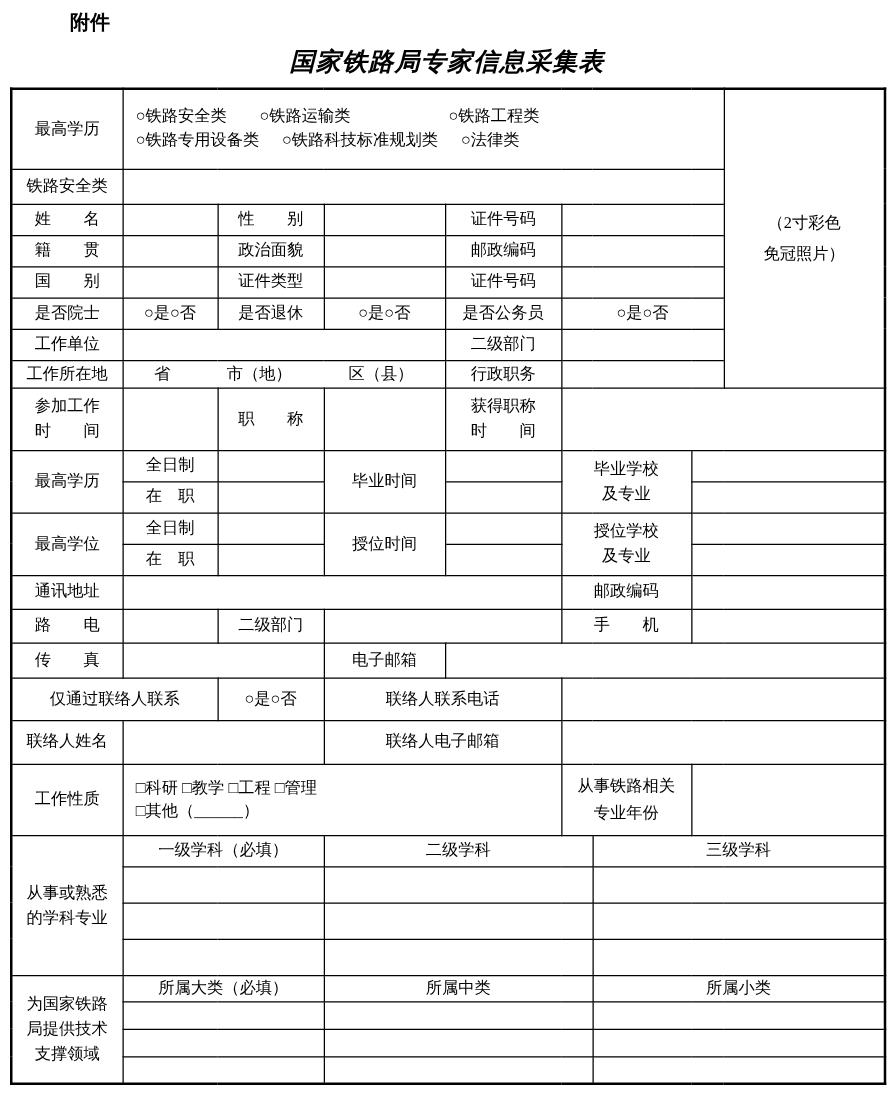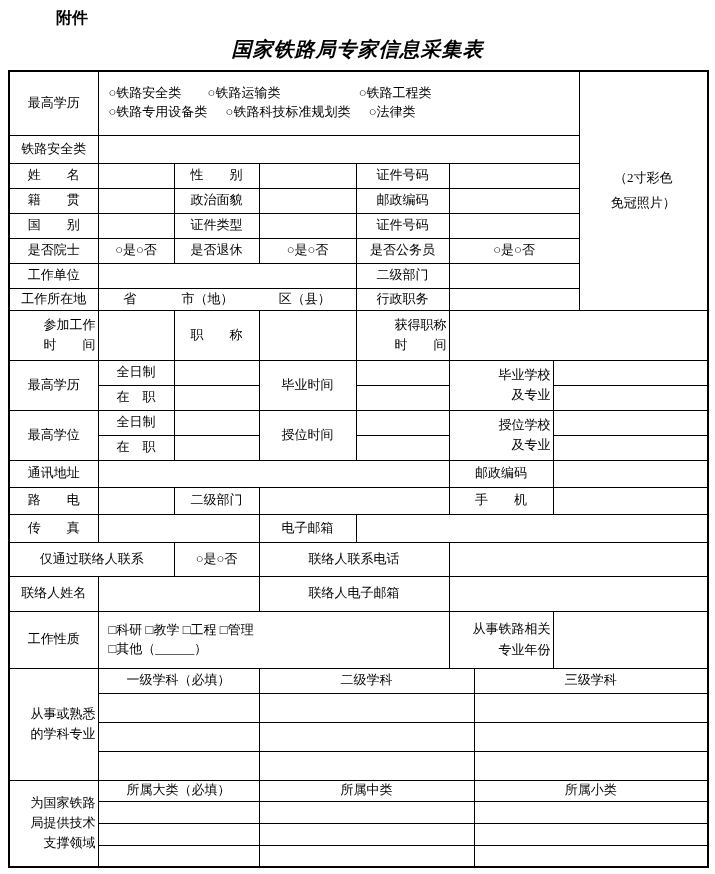--- a/index.html
+++ b/index.html
@@ -26,21 +26,21 @@
     border:2px solid #000;
   }
   td {
     border:1px solid #000;
     font-size:13px; line-height:1.45;
     text-align:center; vertical-align:middle;
     padding:0 2px; overflow:hidden;
     word-break:keep-all; white-space:nowrap;
   }
   td.lt { text-align:left; padding-left:10px; }
-  .two-line div { line-height:1.55;text-align:right; }
+  .two-line div { line-height:1.55; }
   .opts-line { text-align:left; white-space:nowrap; }
   .opts-line span { display:inline-block; }
   .g47 { margin-left:23px; }
   .g75 { margin-left:75px;text-align:right; }
   .g15 { margin-left:15px; }
   .loc-cell { display:flex; justify-content:space-around; align-items:center; }
   .photo-cell div { line-height:1.9; }
 </style>
 </head>
 <body>

